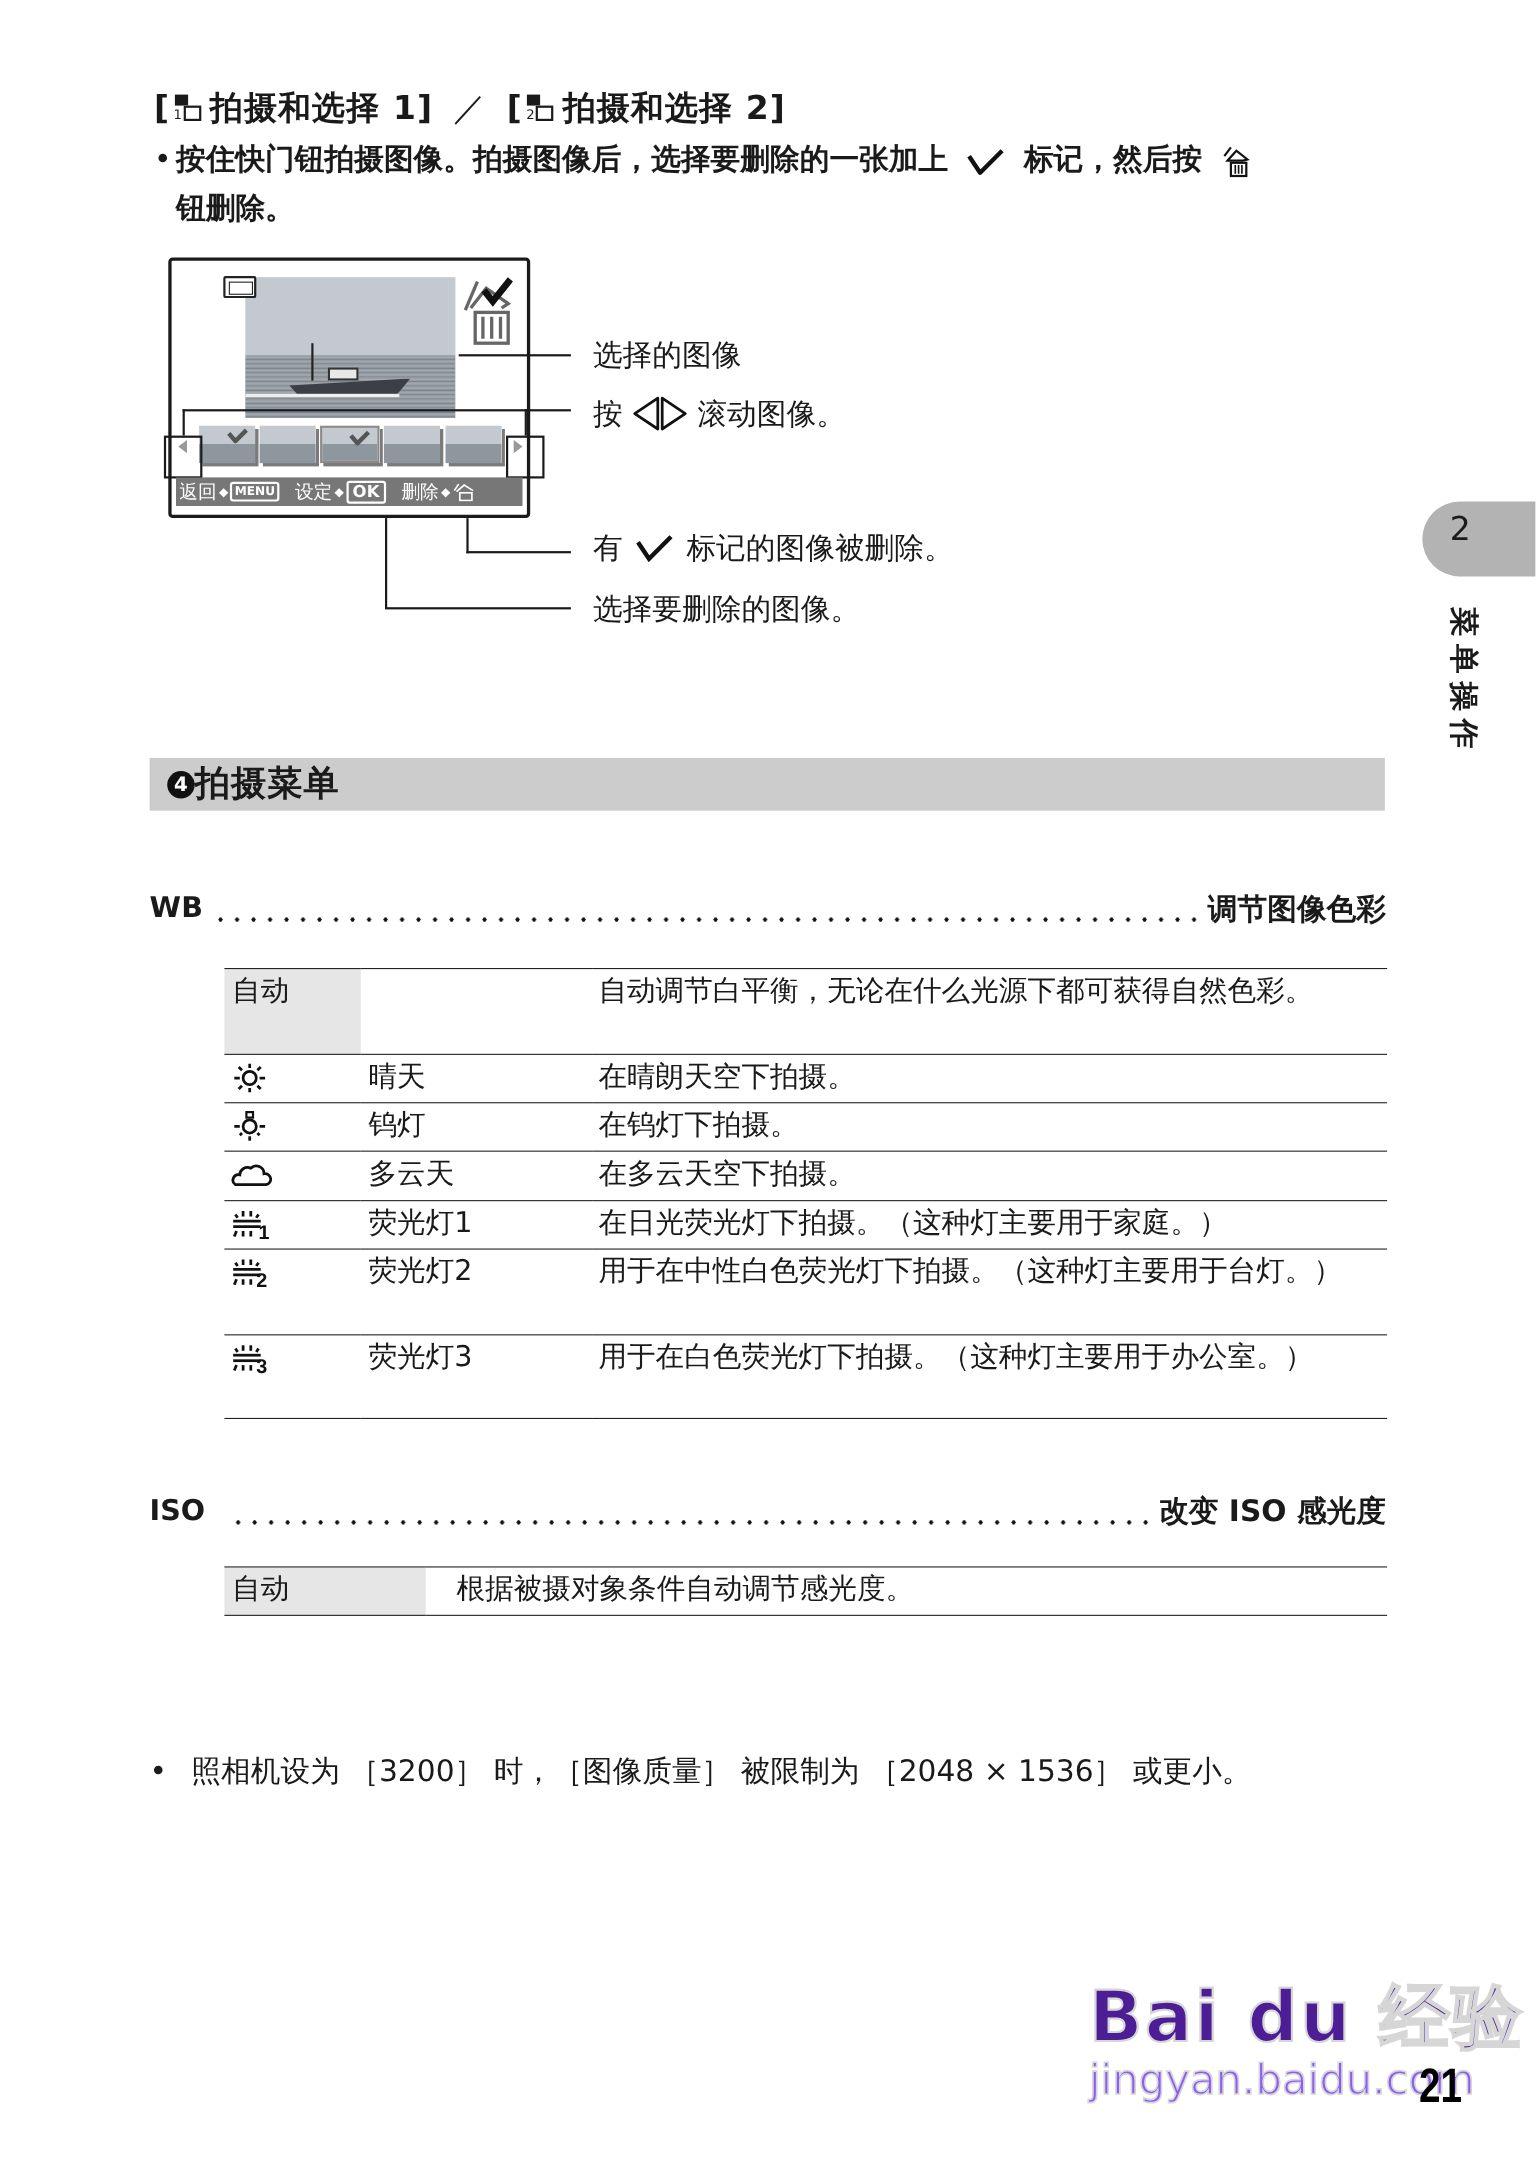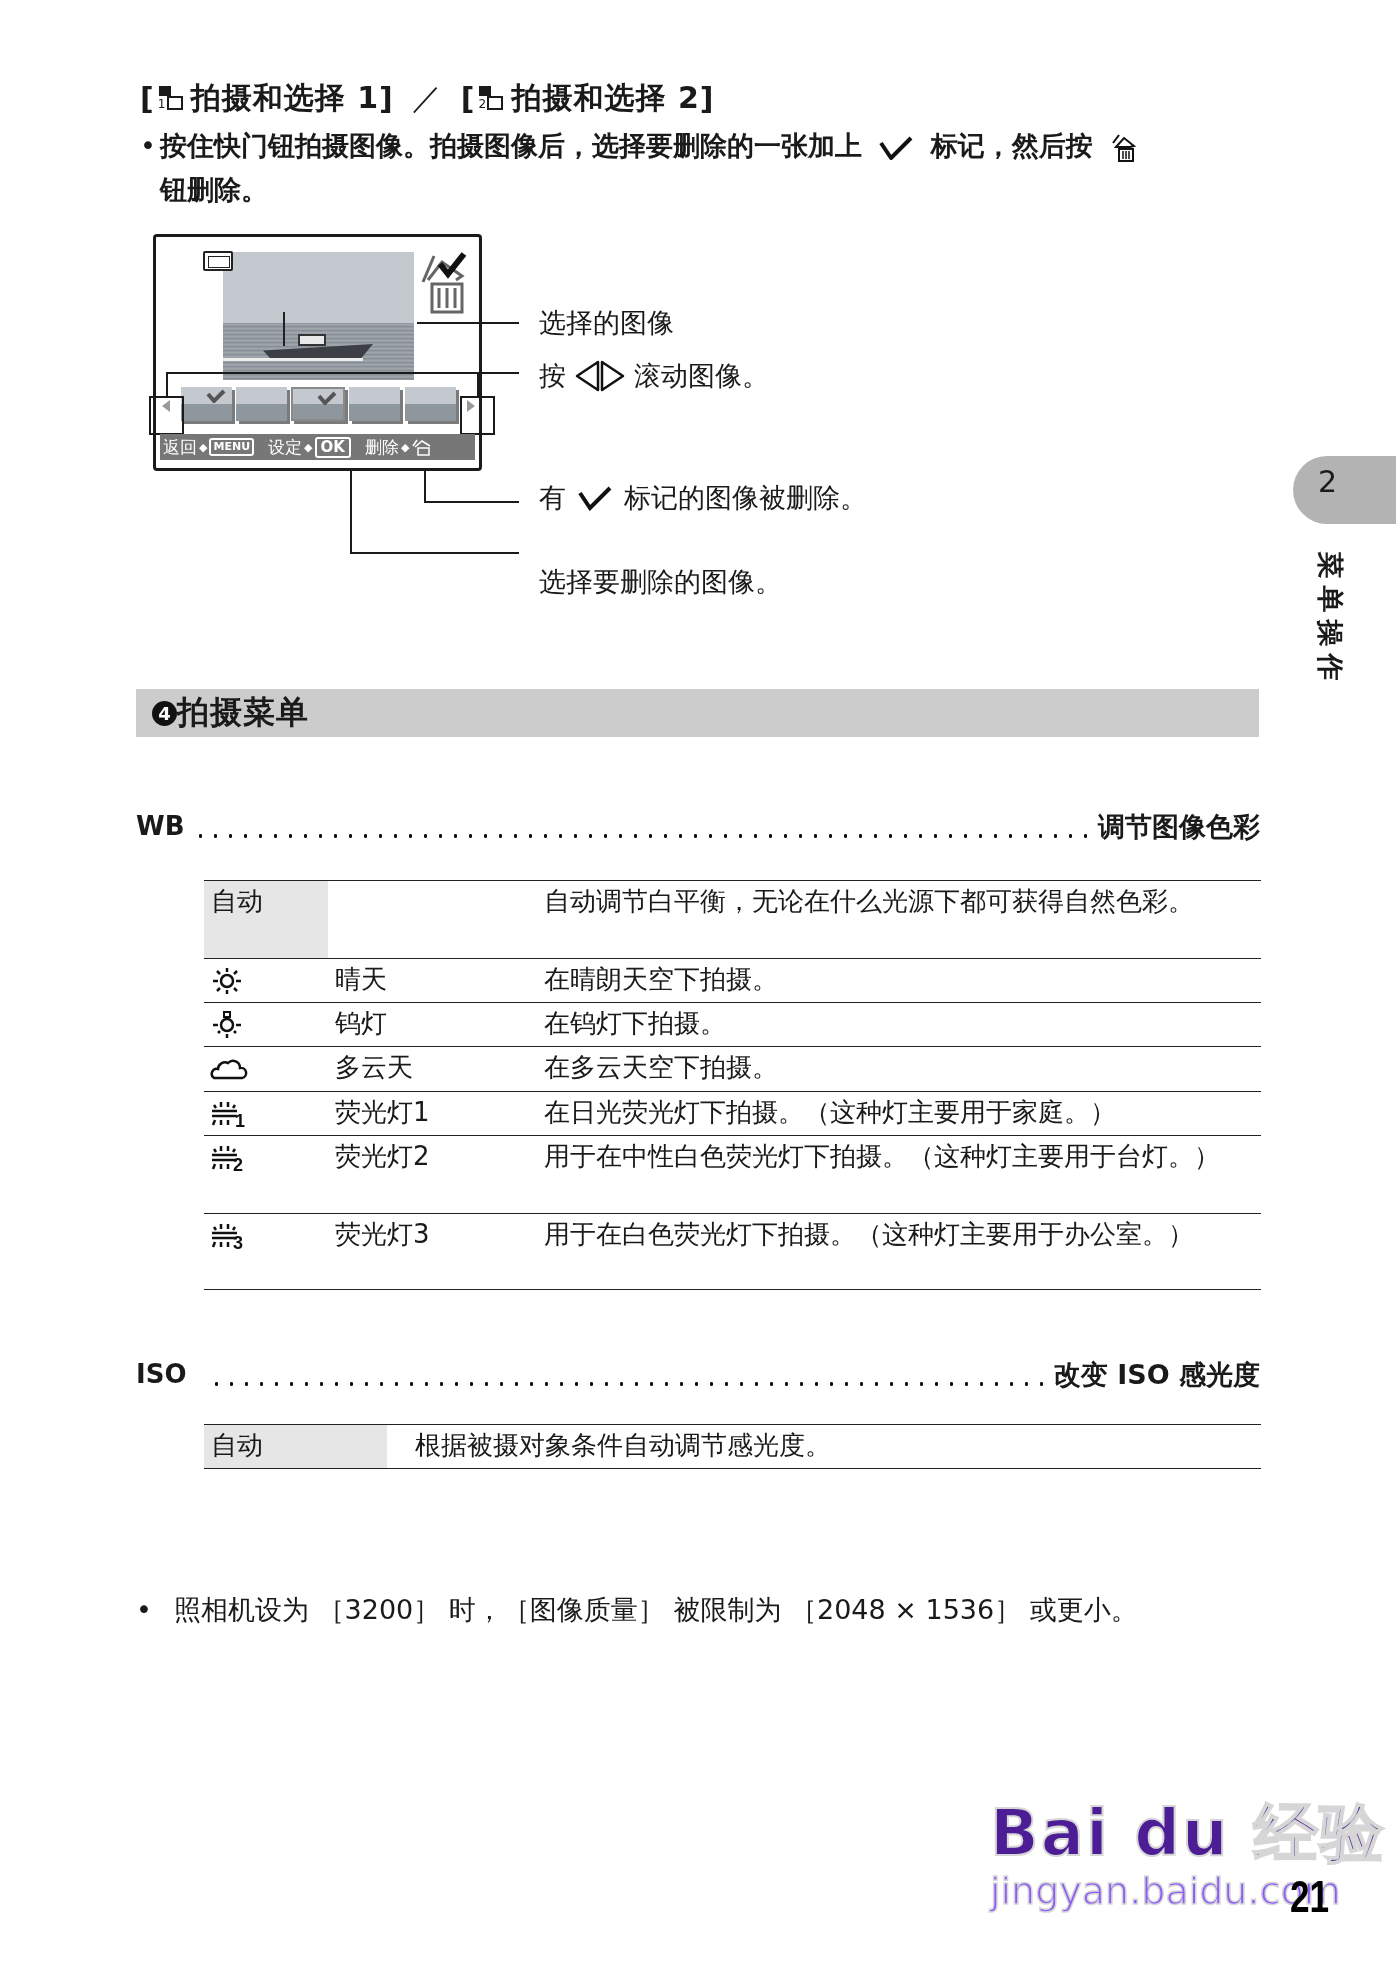--- a/index.html
+++ b/index.html
@@ -205,21 +205,21 @@
   </svg>
   <span>滚动图像。</span>
 </div>
 <div class="abs callout" style="top:480px">
   <span>有</span>
   <svg style="margin:0 12px" width="34" height="26" viewBox="0 0 34 26">
       <path d="M2 8 L12 23 L32 3" fill="none" stroke="#111" stroke-width="4"></path>
     </svg>
   <span>标记的图像被删除。</span>
 </div>
-<div class="abs callout" style="top:564px">
+<div class="abs callout" style="top:536px">
   <span>选择要删除的图像。</span>
 </div>
 
 <div class="abs side-tab"></div>
 <div class="abs side-tab-num">2</div>
 <div class="abs side-tab-label">
   <span>菜</span>
   <span>单</span>
   <span>操</span>
   <span>作</span>

